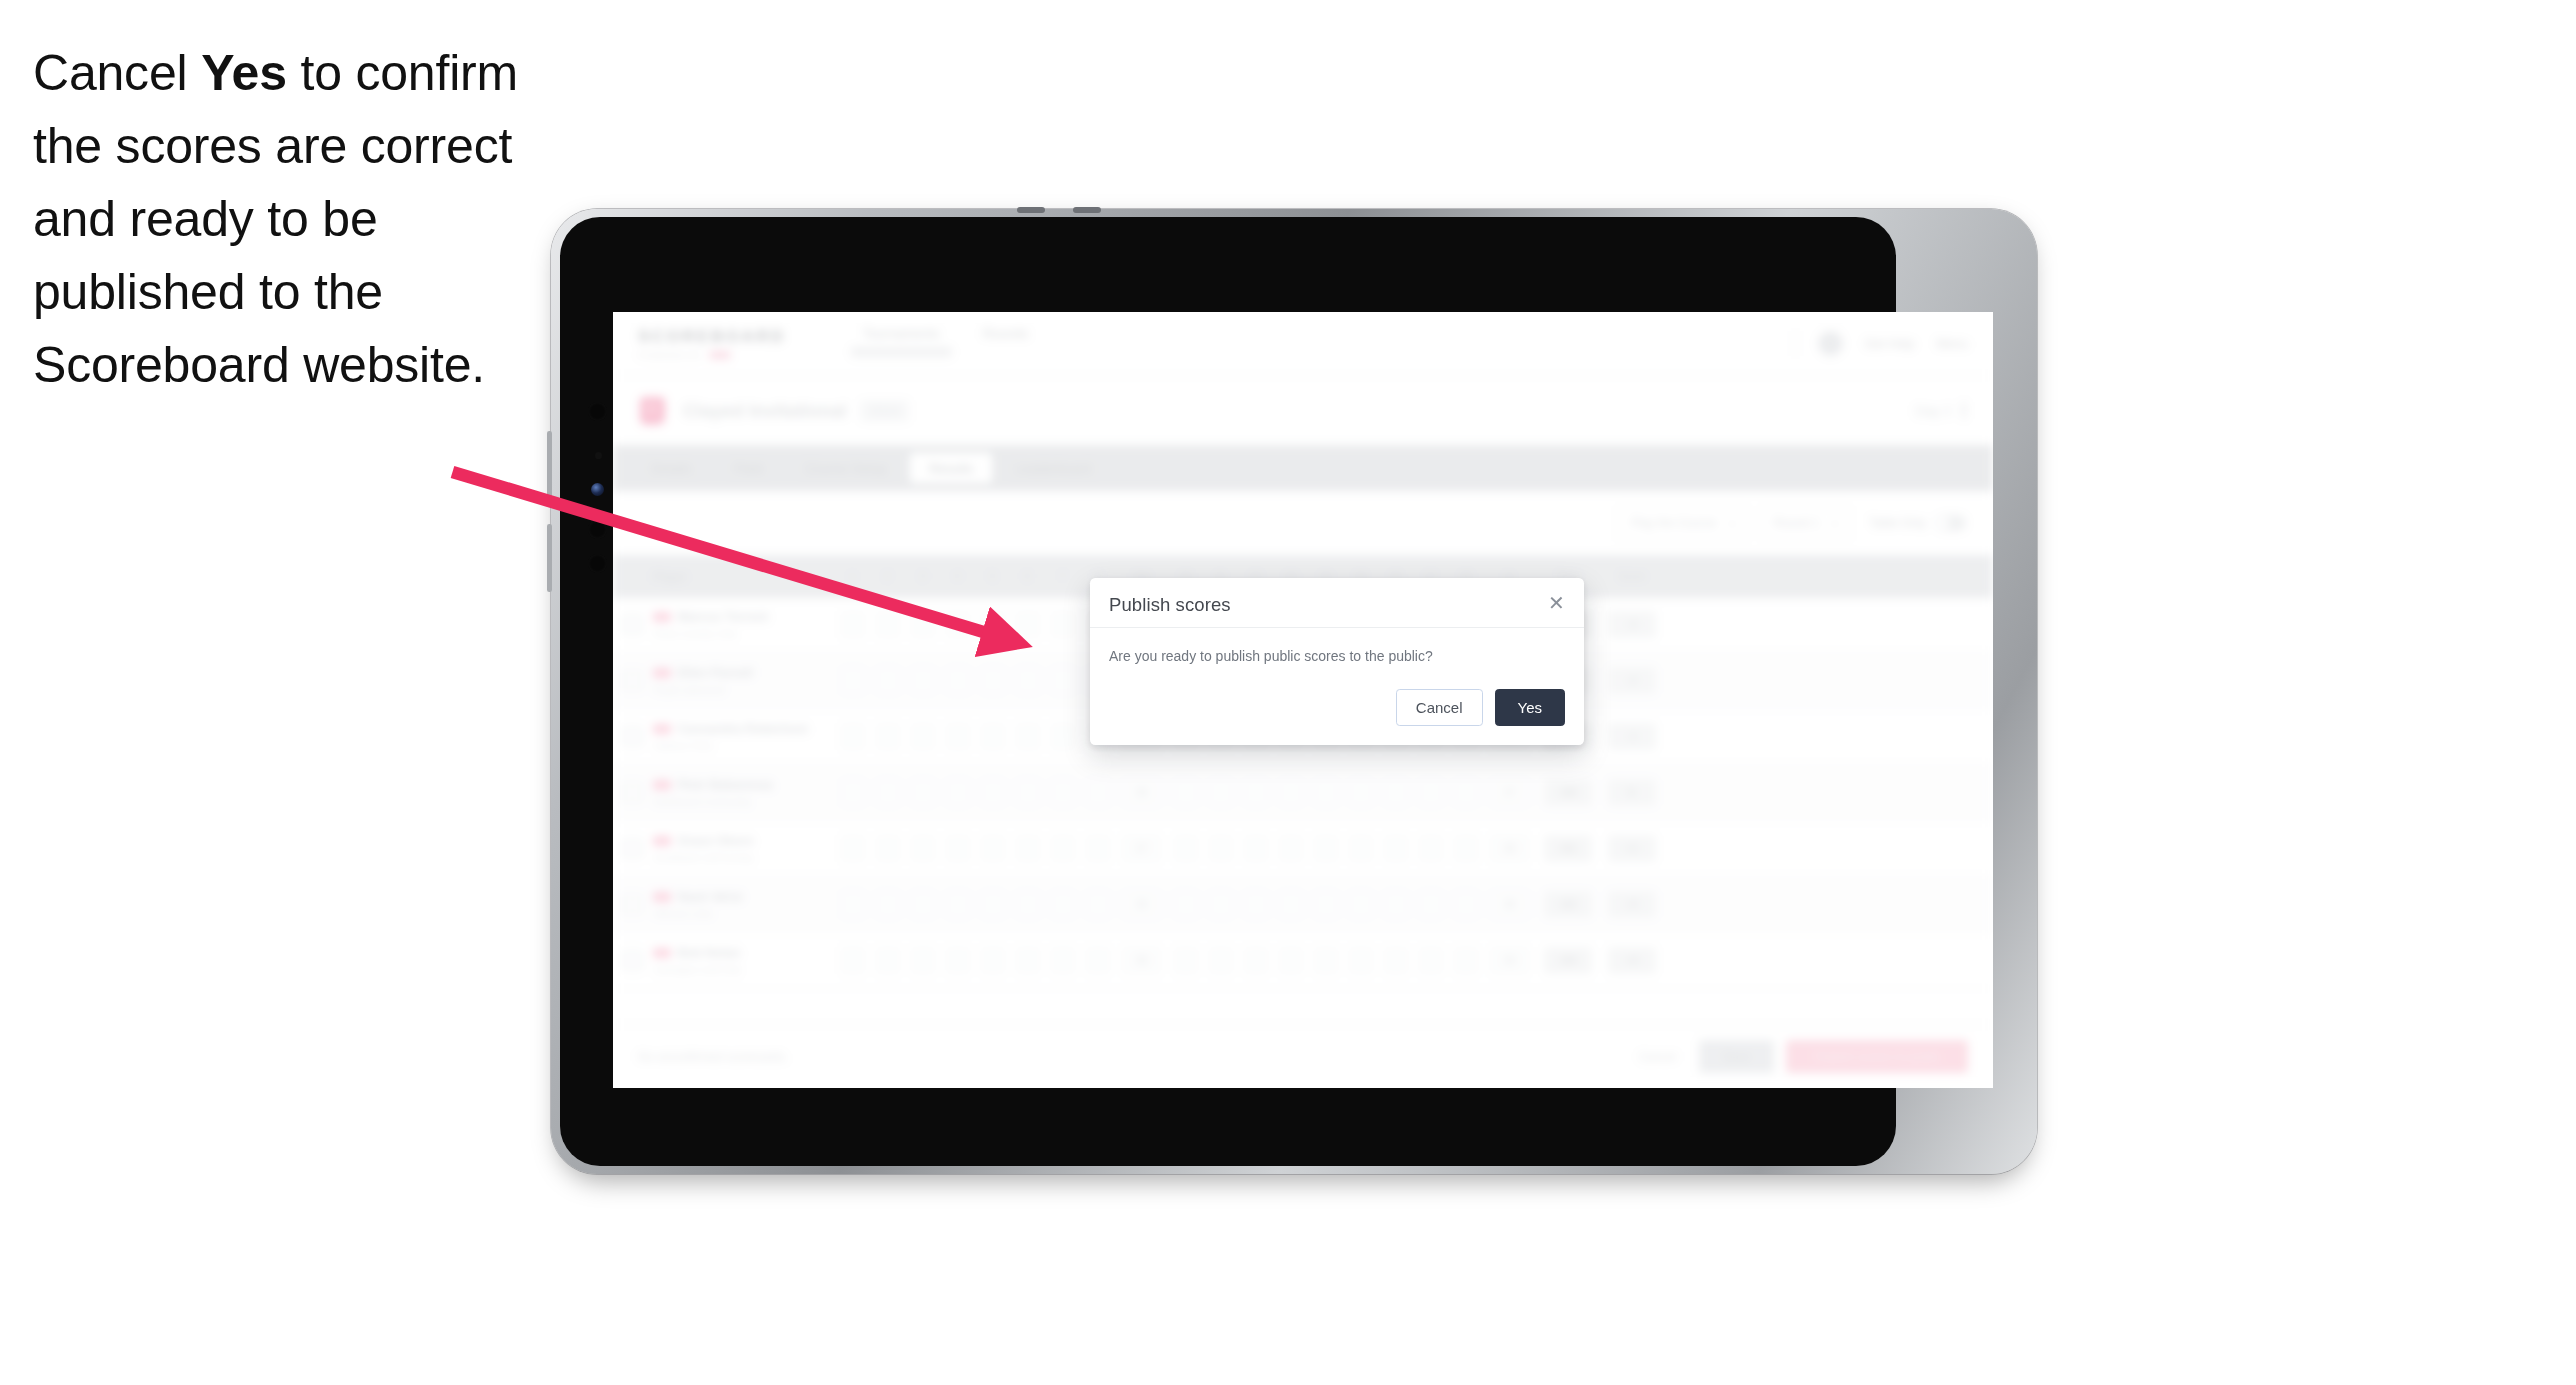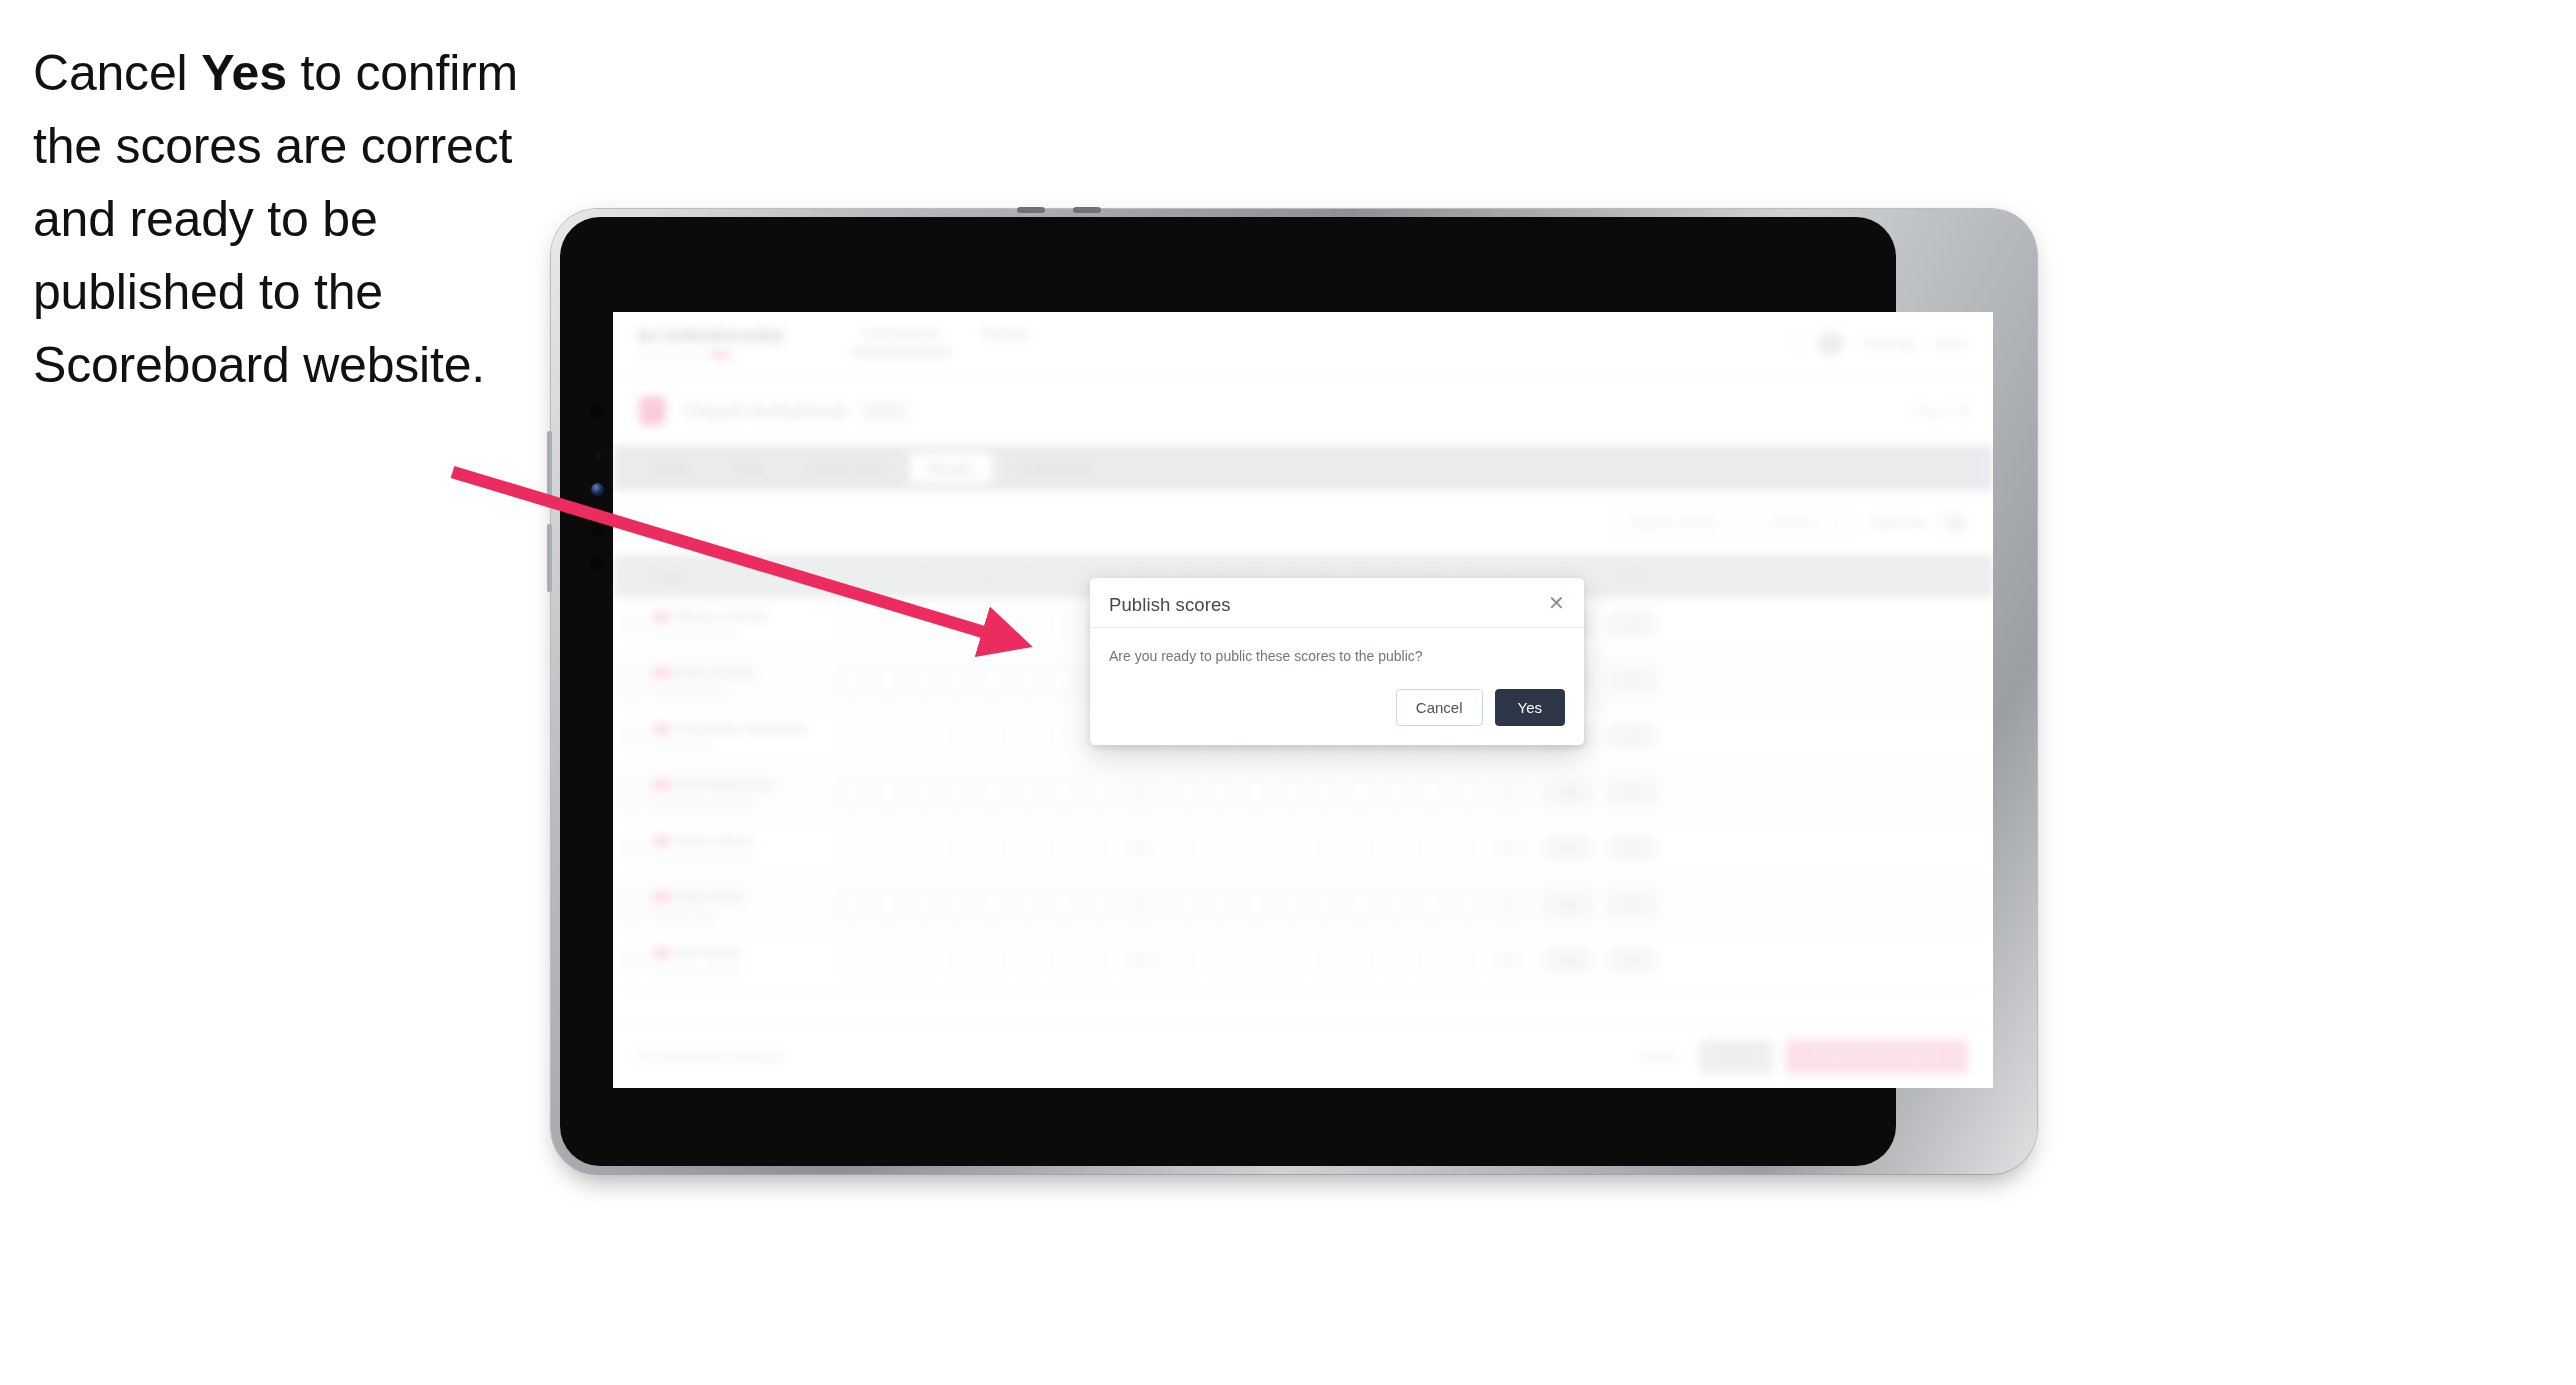--- a/index.html
+++ b/index.html
@@ -1019,21 +1019,21 @@
 
           </div>
         </div>
 
         <div id="modal" style="left:477px; top:266px; position:absolute;">
           <div class="modal-header">
             <div class="modal-title">Publish scores</div>
             <div class="modal-close">✕</div>
           </div>
           <div class="modal-body">
-            <div class="modal-text">Are you ready to public these scores to the public?</div>
+            <div class="modal-text">Are you ready to publish public scores to the public?</div>
           </div>
           <div class="modal-footer">
             <button class="btn btn-cancel">Cancel</button>
             <button class="btn btn-yes">Yes</button>
           </div>
         </div>
 
       </div>
     </div>
   </div>

